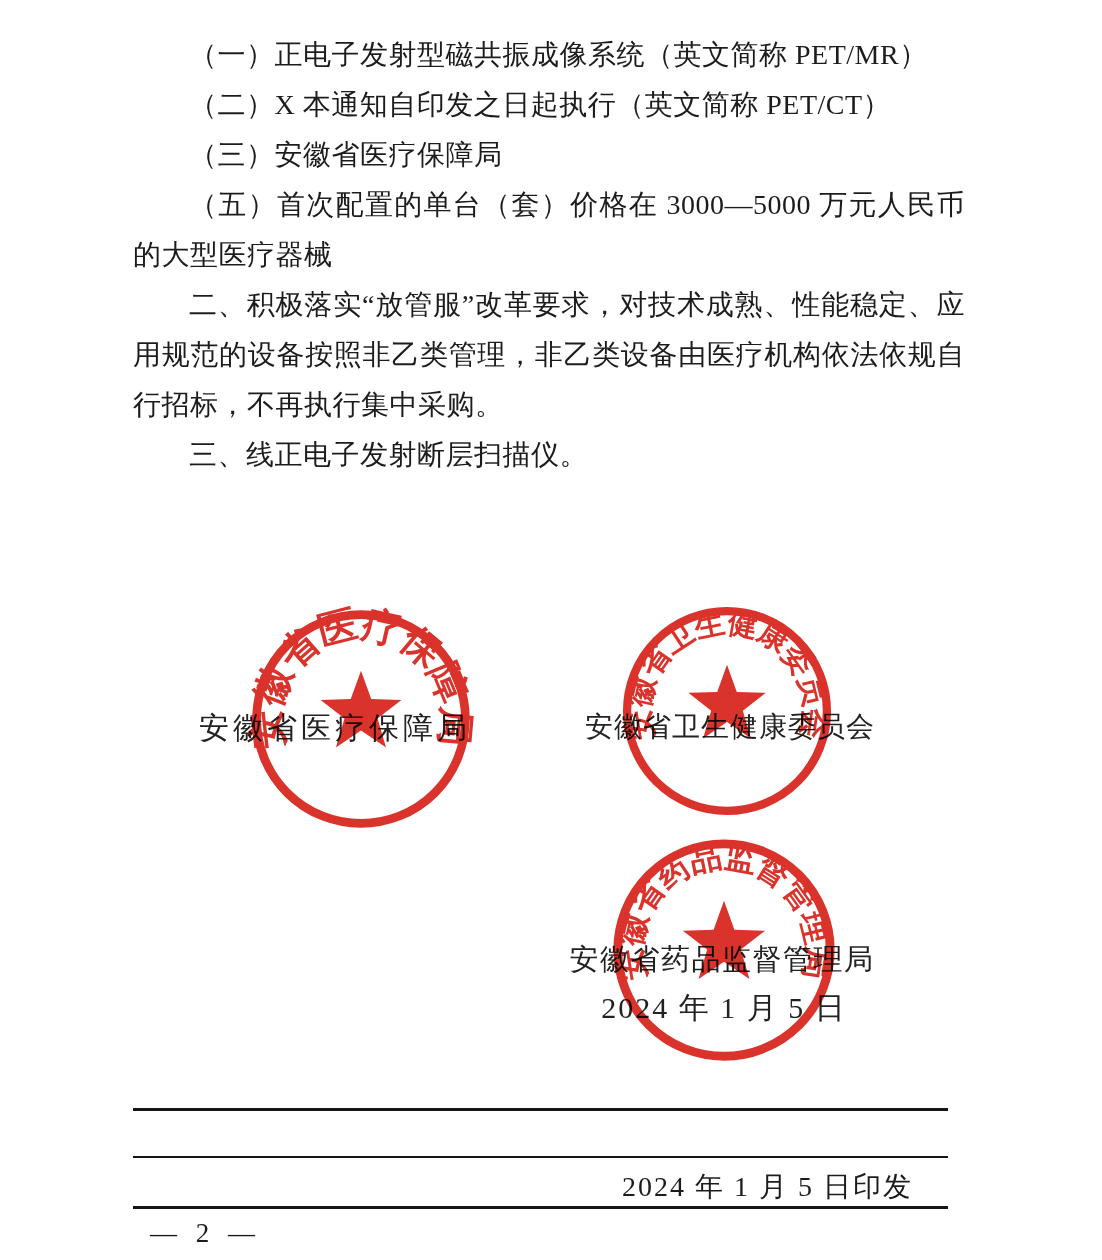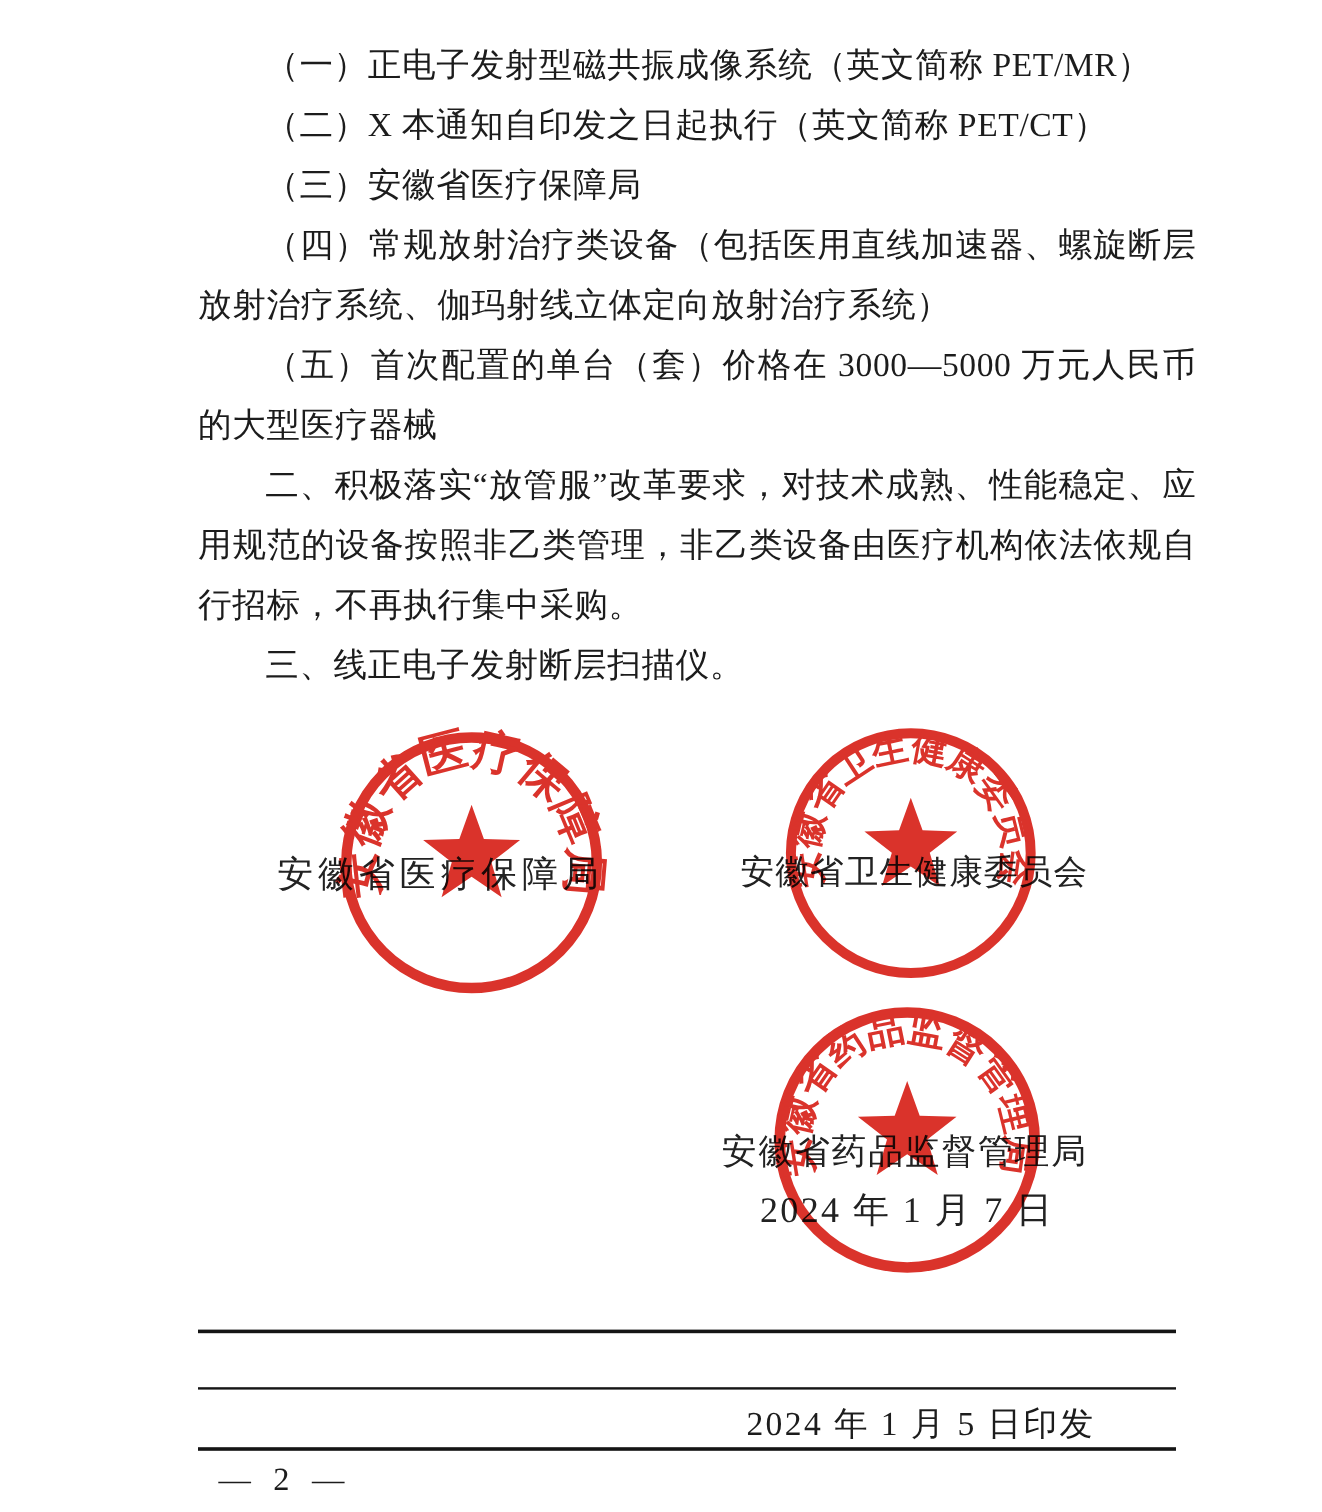--- a/index.html
+++ b/index.html
@@ -4,21 +4,21 @@
 <style>
   html,body { margin:0; padding:0; }
   body {
     width:1102px; height:1260px;
     background:#ffffff;
     font-family:"Liberation Serif","DejaVu Serif",serif;
     color:#1c1c1c;
     position:relative;
     overflow:hidden;
   }
-  .page { position:absolute; inset:0; background:#ffffff;margin-left:32px; }
+  .page { position:absolute; inset:0; background:#ffffff; }
 
   
   .doc-body {
     position:absolute; left:133px; top:30px; width:832px;
     font-size:28px; line-height:50px;
     text-align:justify; text-justify:inter-ideograph;
     letter-spacing:0.5px;
   }
   .para { margin:0; text-indent:2em; }
 
@@ -52,30 +52,29 @@
 </style>
 </head>
 <body>
 
 <div class="page">
 
   <div class="doc-body">
     <p class="para">（一）正电子发射型磁共振成像系统（英文简称 PET/MR）</p>
     <p class="para">（二）X 本通知自印发之日起执行（英文简称 PET/CT）</p>
     <p class="para">（三）安徽省医疗保障局</p>
-    <p class="para">（四）常规放射治疗类设备（包括医用直线加速器、螺旋断层放射治疗系统、伽玛射线立体定向放射治疗系统）</p>
     <p class="para">（五）首次配置的单台（套）价格在 3000—5000 万元人民币的大型医疗器械</p>
     <p class="para">二、积极落实“放管服”改革要求，对技术成熟、性能稳定、应用规范的设备按照非乙类管理，非乙类设备由医疗机构依法依规自行招标，不再执行集中采购。</p>
     <p class="para">三、线正电子发射断层扫描仪。</p>
   </div>
 
   <div class="sig sig-org1">安徽省医疗保障局</div>
   <div class="sig sig-org2">安徽省卫生健康委员会</div>
   <div class="sig sig-org3">安徽省药品监督管理局</div>
-  <div class="sig sig-date">2024 年 1 月 7 日</div>
+  <div class="sig sig-date">2024 年 1 月 5 日</div>
 
   <svg class="seal seal-1" width="232" height="232" viewBox="0 0 240 240">
     <circle cx="120" cy="120" r="108" fill="none" stroke="#d8231b" stroke-width="9"></circle>
     <path id="sealArc1" d="M 41.1 148.7 A 84 84 0 1 1 198.9 148.7" fill="none"></path>
     <text font-size="40" fill="#d8231b">
       <textPath href="#sealArc1" startOffset="0" textLength="320" lengthAdjust="spacingAndGlyphs">安徽省医疗保障局</textPath>
     </text>
     <polygon fill="#d8231b" points="120,70 130.6,99.4 161.8,100.4 137.1,119.6 145.9,149.6 120,132 94.1,149.6 102.9,119.6 78.2,100.4 109.4,99.4"></polygon>
   </svg>
 

